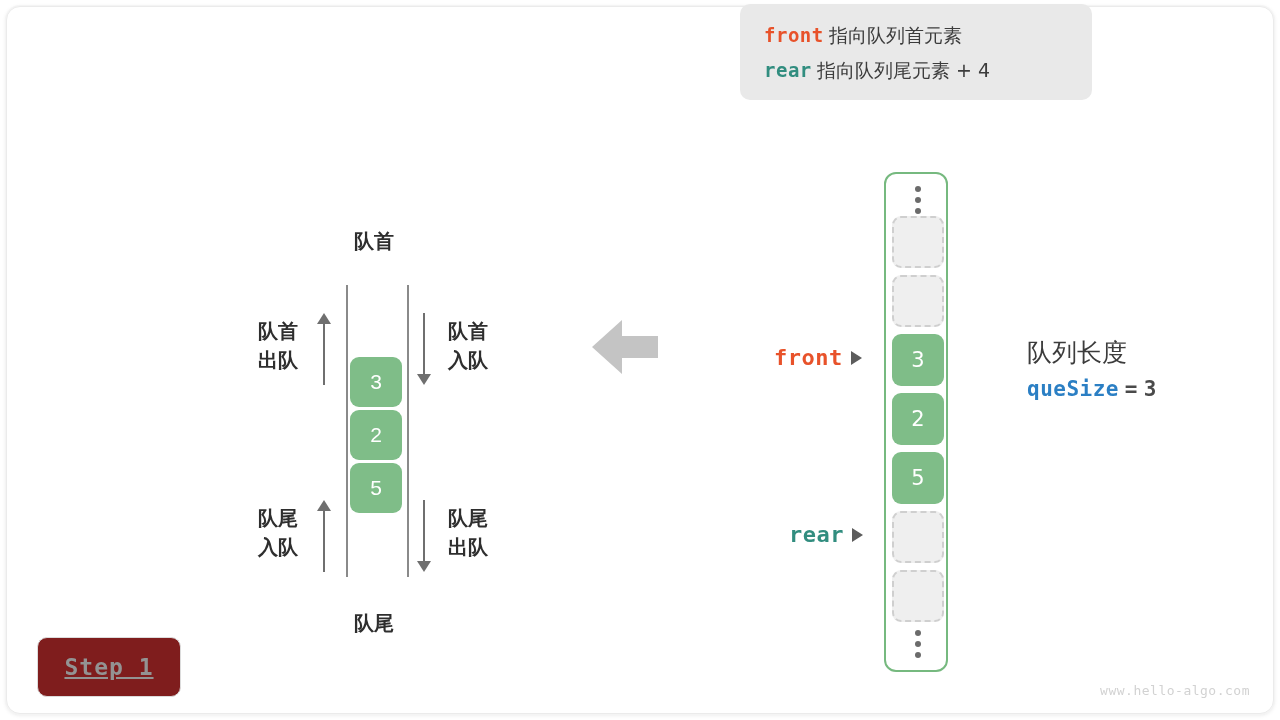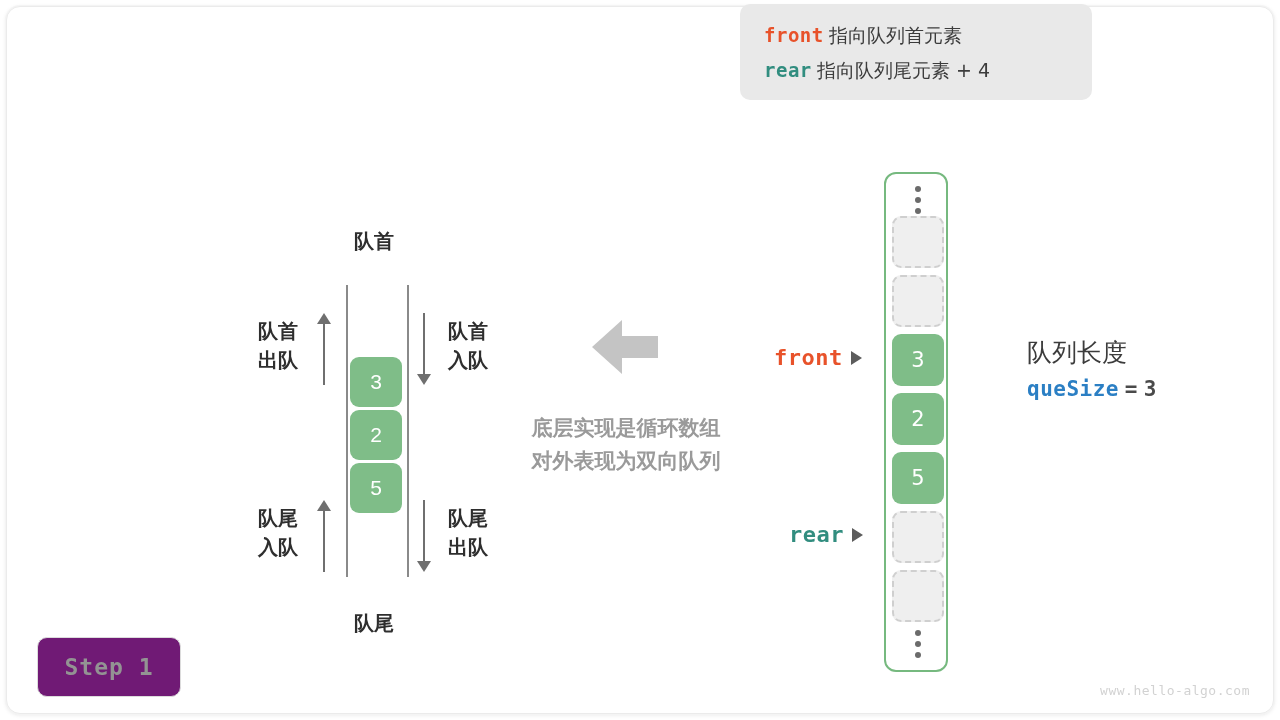--- a/index.html
+++ b/index.html
@@ -182,27 +182,28 @@
     font-family: "DejaVu Sans", "Liberation Sans", sans-serif;
   }
 
   
   .step-badge {
     position: absolute;
     left: 37px; top: 637px;
     width: 144px; height: 60px;
     border: 1px solid #dcdcdc;
     border-radius: 10px;
-    background: #701a75;
+    background: #7f1d1d;
     display: flex; align-items: center; justify-content: center;
     font-family: "DejaVu Sans Mono", "Liberation Mono", monospace;
     font-weight: bold;
     font-size: 23px;
     letter-spacing: 1px;
     color: #939393;
+    text-decoration: underline;
   }
 
   .watermark {
     position: absolute;
     right: 30px; bottom: 22px;
     font-family: "DejaVu Sans Mono", "Liberation Mono", monospace;
     font-size: 13px;
     color: #d2d2d2;
     letter-spacing: 0.5px;
   }
@@ -309,21 +310,17 @@
     <span style="white-space:pre-line">队尾
 出队</span>
   </div>
 
   <div class="block-arrow">
     <svg width="66" height="54" viewBox="0 0 66 54">
       <polygon points="0,27 30,0 30,16 66,16 66,38 30,38 30,54" fill="#c4c4c4"></polygon>
     </svg>
   </div>
 
-  <div class="caption">
-    <div>底层实现是循环数组</div>
-    <div>对外表现为双向队列</div>
-  </div>
 
   <div class="step-badge">Step 1</div>
 
   <div class="watermark">www.hello-algo.com</div>
 </div>
 
 </body></html>

